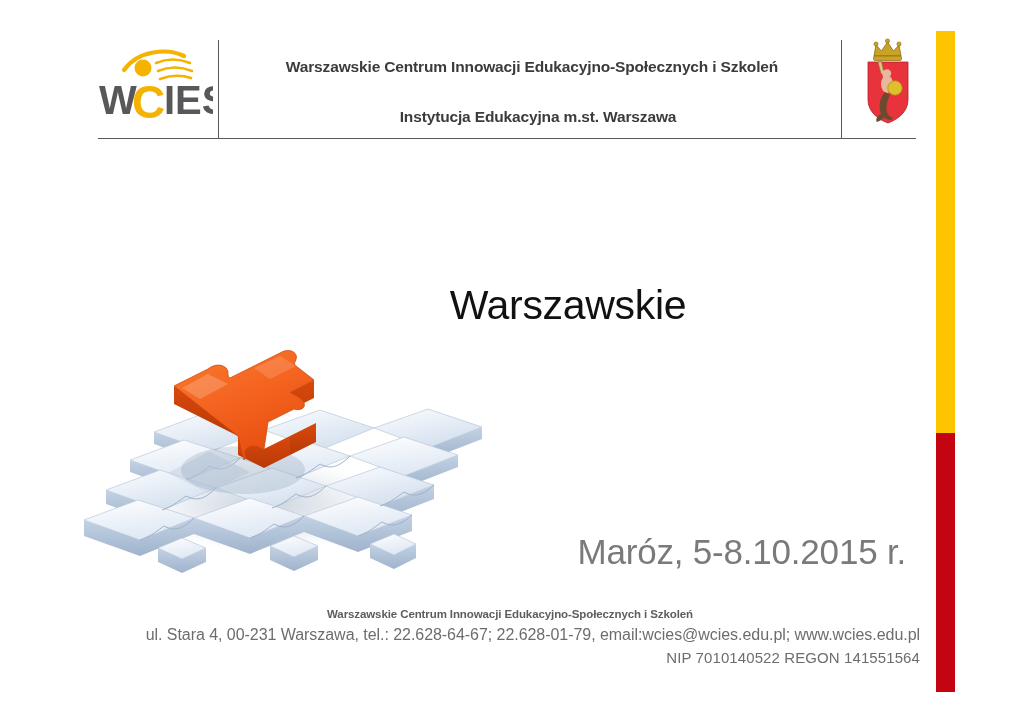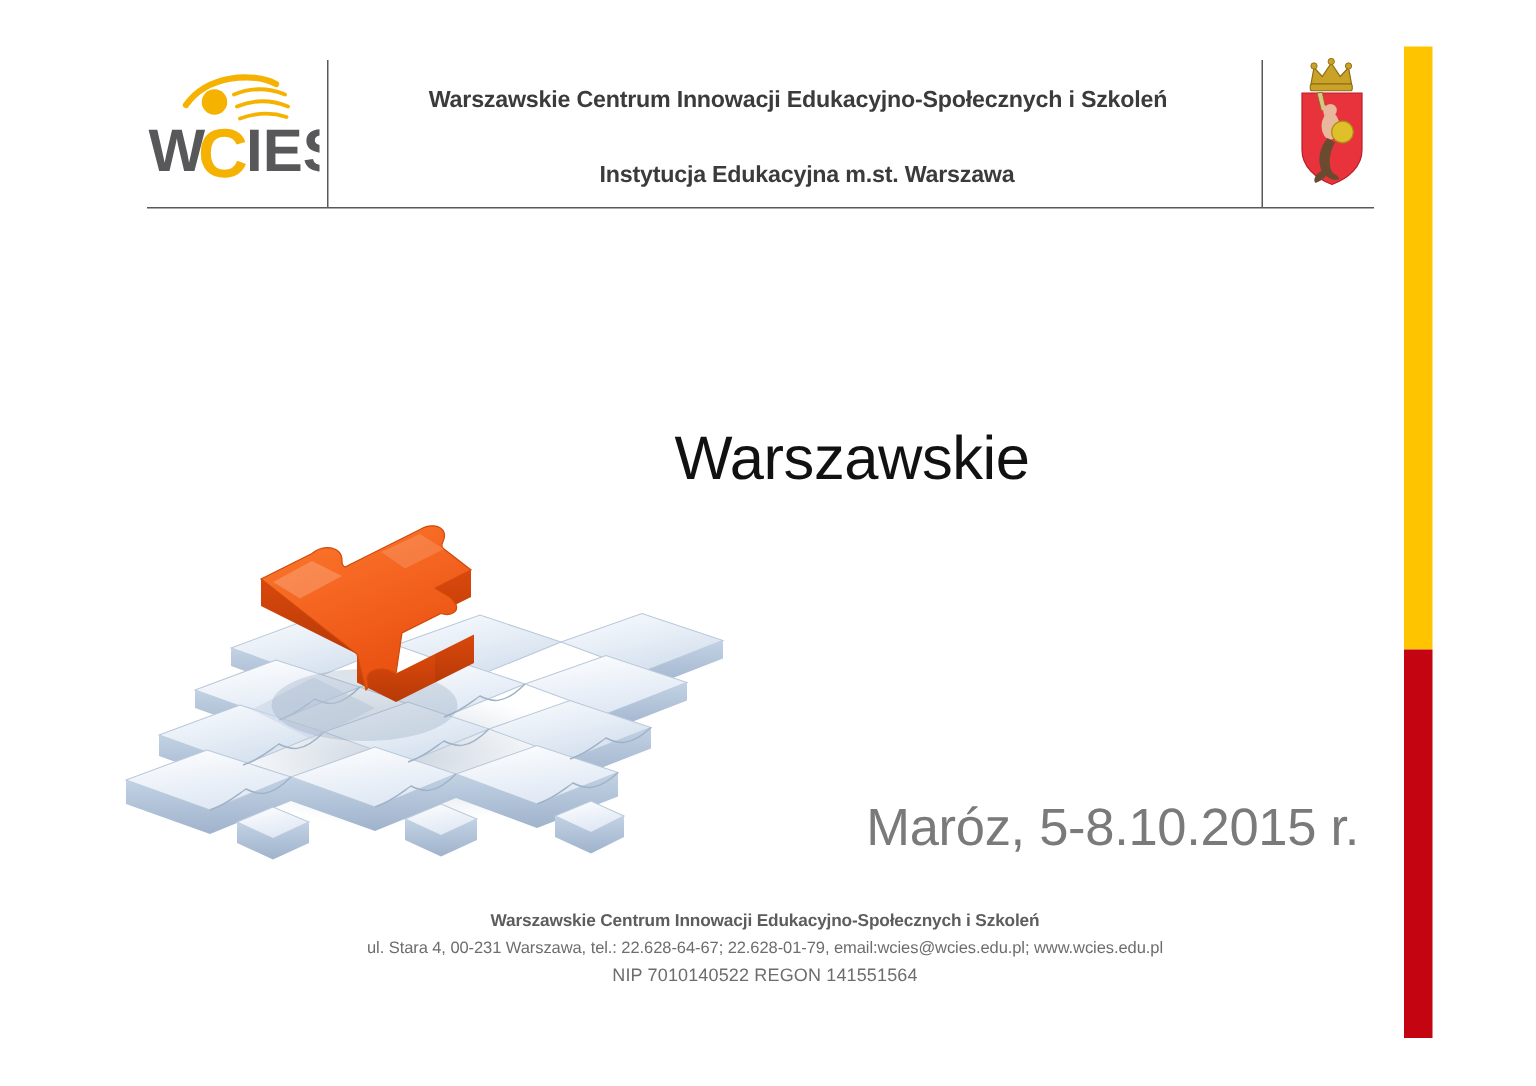--- a/index.html
+++ b/index.html
@@ -171,29 +171,31 @@
     color: #6d6d6d;
   }
   .footer-org {
     font-size: 11.5px;
     font-weight: bold;
     color: #5d5d5d;
     letter-spacing: -0.1px;
     margin-bottom: 6px;
   }
   .footer-contact {
-    font-size: 11px;
+    font-size: 16px;
     color: #6d6d6d;
     letter-spacing: -0.05px;
     margin-bottom: 5px;
+    text-align: right;
   }
   .footer-ids {
-    font-size: 12px;
+    font-size: 15px;
     color: #6d6d6d;
     letter-spacing: 0.1px;
+    text-align: right;
   }
 </style>
 </head>
 <body>
 
 <div class="slide">
 
   <div class="header">
 
     <div class="logo-wcies">

